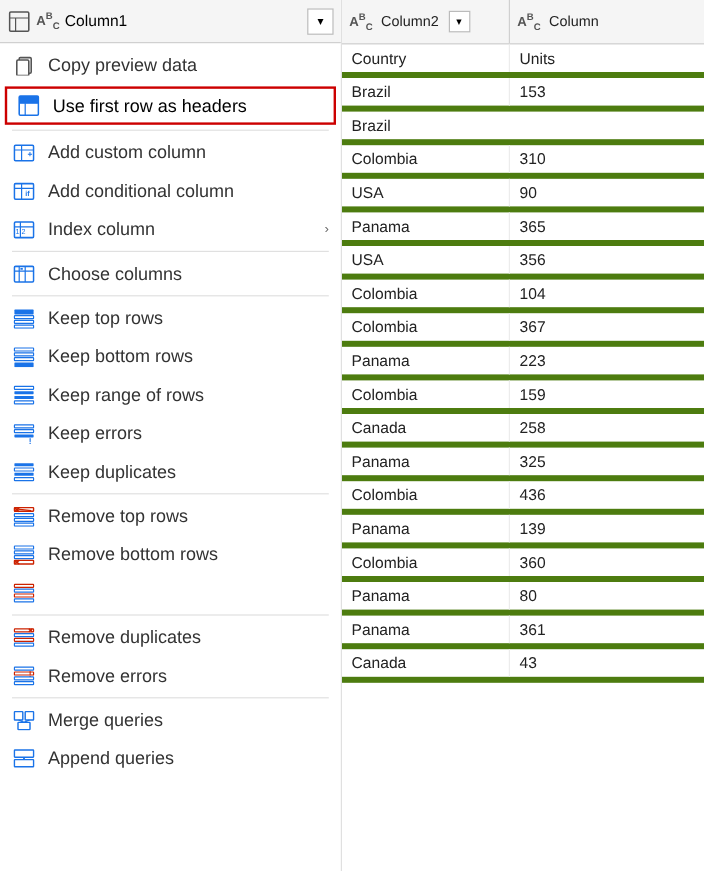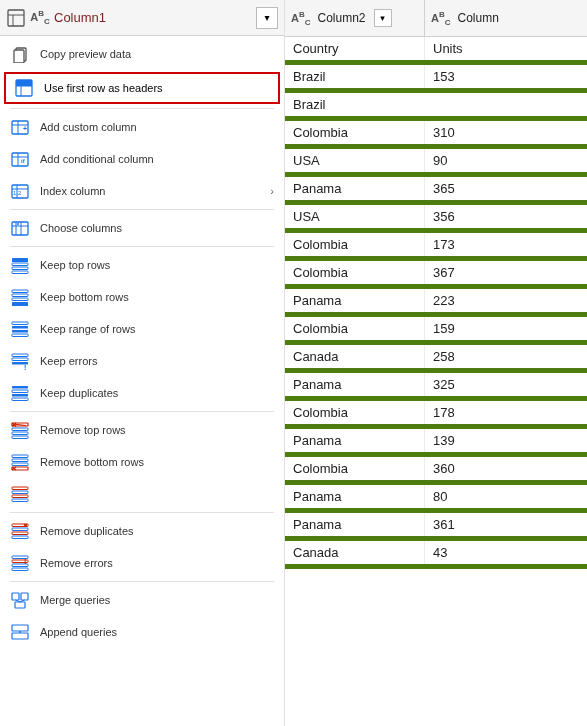--- a/index.html
+++ b/index.html
@@ -41,21 +41,21 @@
       display: flex;
       align-items: center;
       justify-content: center;
       color: #555;
       font-size: 13px;
     }
 
     .col-header-text {
       font-size: 13px;
       font-weight: 500;
-      color: #7f1d1d;
+      color: #000000;
       flex: 1;
     }
 
     .col-header-btn {
       width: 22px;
       height: 22px;
       background: #fff;
       border: 1px solid #bbb;
       display: flex;
       align-items: center;
@@ -98,21 +98,21 @@
     .menu-icon {
       width: 20px;
       height: 20px;
       display: flex;
       align-items: center;
       justify-content: center;
       flex-shrink: 0;
     }
 
     .menu-item-label {
-      font-size: 11px;
+      font-size: 15px;
       color: #333;
       flex: 1;
     }
 
     .menu-arrow {
       font-size: 11px;
       color: #666;
     }
 
     
@@ -520,21 +520,21 @@
       <div class="data-row">
         <div class="data-cell col1">Panama</div>
         <div class="data-cell col3">365</div>
       </div>
       <div class="data-row">
         <div class="data-cell col1">USA</div>
         <div class="data-cell col3">356</div>
       </div>
       <div class="data-row">
         <div class="data-cell col1">Colombia</div>
-        <div class="data-cell col3">173</div>
+        <div class="data-cell col3">104</div>
       </div>
       <div class="data-row">
         <div class="data-cell col1">Colombia</div>
         <div class="data-cell col3">367</div>
       </div>
       <div class="data-row">
         <div class="data-cell col1">Panama</div>
         <div class="data-cell col3">223</div>
       </div>
       <div class="data-row">
@@ -544,21 +544,21 @@
       <div class="data-row">
         <div class="data-cell col1">Canada</div>
         <div class="data-cell col3">258</div>
       </div>
       <div class="data-row">
         <div class="data-cell col1">Panama</div>
         <div class="data-cell col3">325</div>
       </div>
       <div class="data-row">
         <div class="data-cell col1">Colombia</div>
-        <div class="data-cell col3">178</div>
+        <div class="data-cell col3">436</div>
       </div>
       <div class="data-row">
         <div class="data-cell col1">Panama</div>
         <div class="data-cell col3">139</div>
       </div>
       <div class="data-row">
         <div class="data-cell col1">Colombia</div>
         <div class="data-cell col3">360</div>
       </div>
       <div class="data-row">

